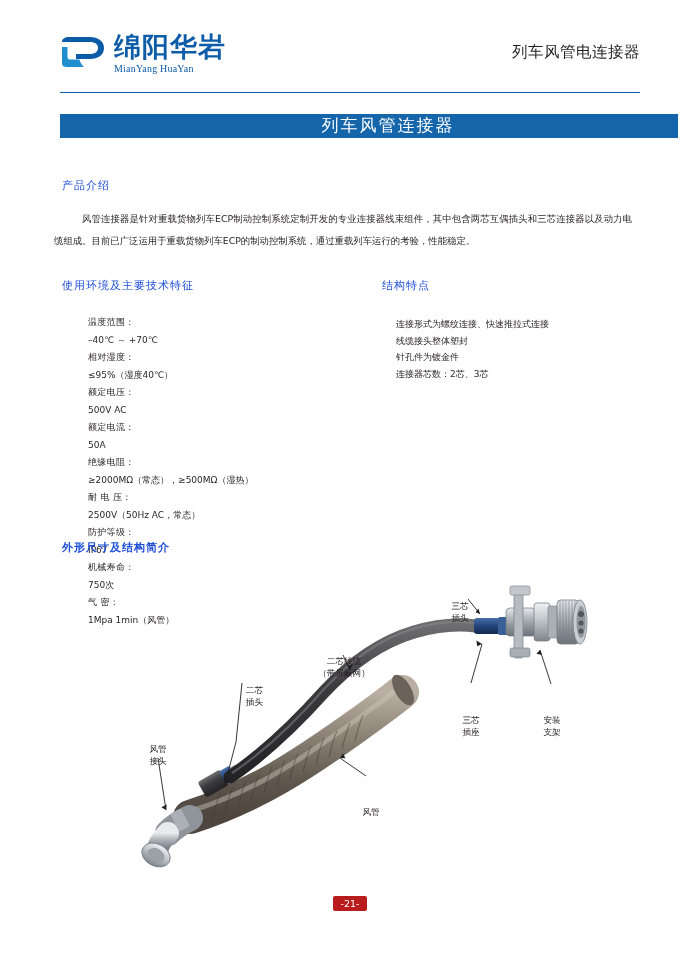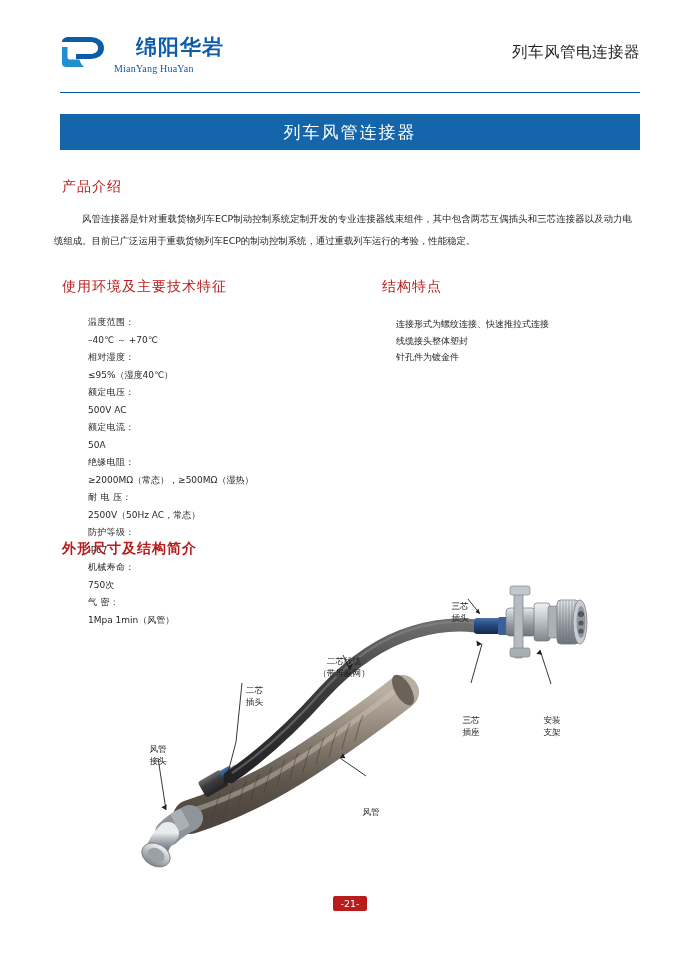--- a/index.html
+++ b/index.html
@@ -41,27 +41,26 @@
   .logo-mark {
     width: 46px;
     height: 32px;
     margin-top: 2px;
     position: relative;
   }
   .logo-text-wrap {
     margin-left: 8px;
   }
   .logo-cn {
-    font-size: 21px;
+    font-size: 27px;
     font-weight: bold;
     color: #0d5ca8;
     letter-spacing: 1px;
     line-height: 26px;
     font-family: "DejaVu Sans", sans-serif;
-    margin-left: 22px;
   }
   .logo-en {
     font-size: 10px;
     color: #0d5ca8;
     letter-spacing: 0.2px;
     margin-top: 3px;
     font-family: "Liberation Serif", serif;
   }
   .header-right {
     position: absolute;
@@ -80,38 +79,38 @@
     height: 1.4px;
     background: #0d5ca8;
   }
 
   
   .title-bar {
     position: absolute;
     left: 60px;
     top: 114px;
     width: 580px;
-    height: 36px;
+    height: 24px;
     background: #1565ab;
     display: flex;
-    align-items: center;
     justify-content: center;
+    padding-left: 38px;
   }
   .title-bar-text {
     color: #ffffff;
     font-size: 17px;
     letter-spacing: 2px;
     font-family: "DejaVu Sans", sans-serif;
   }
 
   
   .sec-head {
     position: absolute;
-    color: #b91c1c;
-    font-size: 14px;
+    color: #1d4ed8;
+    font-size: 11px;
     letter-spacing: 1px;
     font-family: "DejaVu Sans", sans-serif;
   }
   #sec-intro { left: 62px; top: 178px; }
   #sec-env   { left: 62px; top: 278px; }
   #sec-struct{ left: 382px; top: 278px; }
   #sec-dim   { left: 62px; top: 540px; font-weight: bold; }
 
   .intro-para {
     position: absolute;
@@ -269,20 +268,21 @@
       <span class="spec-label">气      密：</span>
       <span class="spec-val">1Mpa 1min（风管）</span>
     </div>
   </div>
 
   <div class="sec-head" id="sec-struct">结构特点</div>
   <div class="feat-list">
     <div class="feat-row">连接形式为螺纹连接、快速推拉式连接</div>
     <div class="feat-row">线缆接头整体塑封</div>
     <div class="feat-row">针孔件为镀金件</div>
+    <div class="feat-row">连接器芯数：2芯、3芯</div>
   </div>
 
   <div class="sec-head" id="sec-dim">外形尺寸及结构简介</div>
 
   <div class="figure">
     <svg class="fig-svg" width="578" height="330" viewBox="0 0 578 330">
       <defs>
         <linearGradient id="hoseGrad" x1="0" y1="0" x2="0" y2="1">
           <stop offset="0%" stop-color="#b8ada0"></stop>
           <stop offset="35%" stop-color="#8a7f72"></stop>

